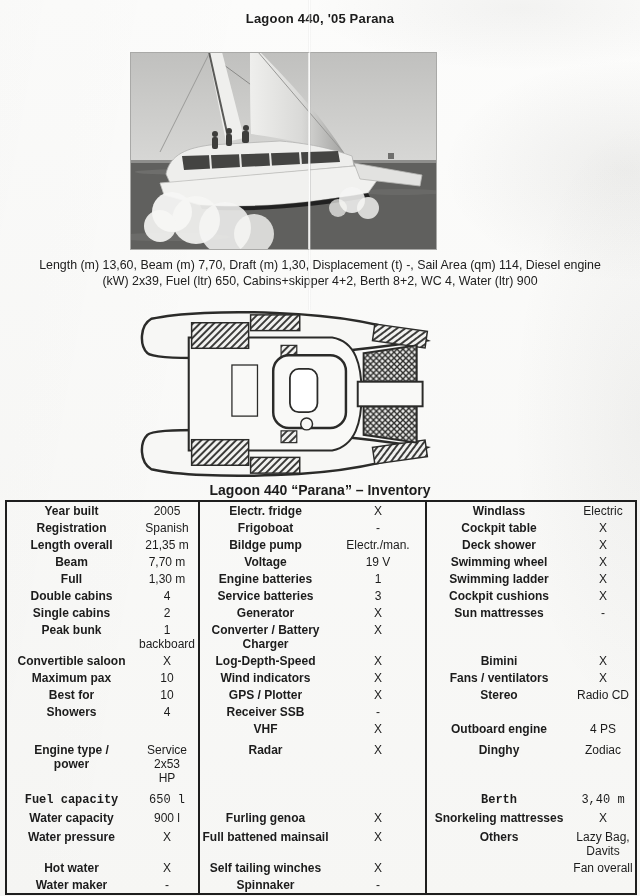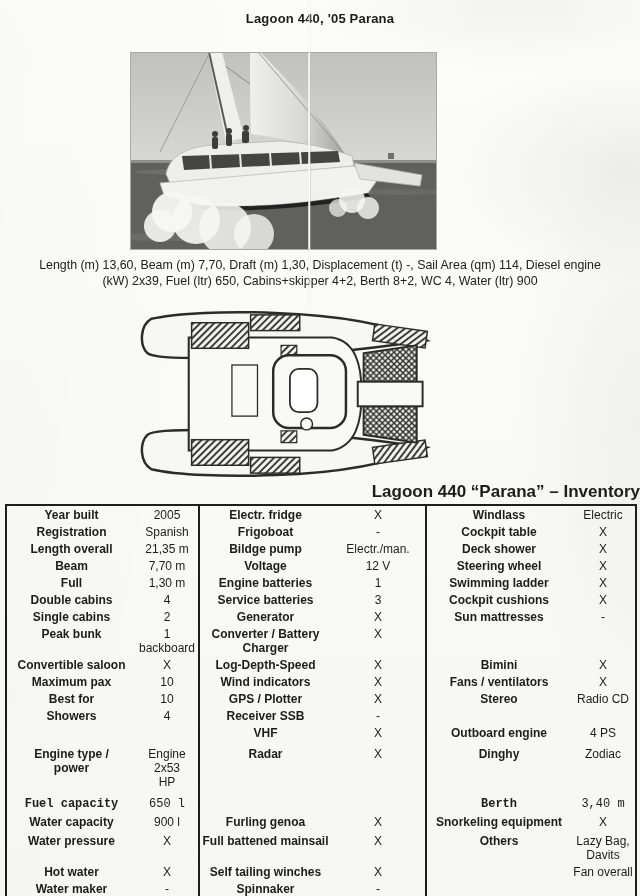--- a/index.html
+++ b/index.html
@@ -33,21 +33,21 @@
     width:307px;height:198px;margin:26px 0 0 130px;
     position:relative;
   }
   .photo-wrap svg{display:block;}
   .specs{
     text-align:center;font-size:12.4px;line-height:15.5px;margin-top:8px;
     color:#202020;
   }
   .plan-wrap{width:300px;height:172px;margin:19px 0 0 135px;}
   .inv-title{
-    text-align:right;font-weight:bold;font-size:17px;margin-top:2px;
+    text-align:center;font-weight:bold;font-size:14px;margin-top:2px;
   }
   table.inventory{
     border-collapse:collapse;table-layout:fixed;
     width:630px;margin:2px 0 0 5px;
     border:2px solid #1e1e1e;
     font-size:12px;
   }
   table.inventory td{
     text-align:center;vertical-align:top;
     padding:1.5px 2px;line-height:14px;
@@ -231,22 +231,22 @@
           <td class="val">21,35 m</td>
           <td class="lbl">Bildge pump</td>
           <td class="val">Electr./man.</td>
           <td class="lbl">Deck shower</td>
           <td class="val">X</td>
         </tr>
         <tr>
           <td class="lbl">Beam</td>
           <td class="val">7,70 m</td>
           <td class="lbl">Voltage</td>
-          <td class="val">12 V</td>
-          <td class="lbl">Steering wheel</td>
+          <td class="val">19 V</td>
+          <td class="lbl">Swimming wheel</td>
           <td class="val">X</td>
         </tr>
         <tr>
           <td class="lbl">Full</td>
           <td class="val">1,30 m</td>
           <td class="lbl">Engine batteries</td>
           <td class="val">1</td>
           <td class="lbl">Swimming ladder</td>
           <td class="val">X</td>
         </tr>
@@ -311,41 +311,41 @@
           <td class="lbl"></td>
           <td class="val"></td>
           <td class="lbl">VHF</td>
           <td class="val">X</td>
           <td class="lbl">Outboard engine</td>
           <td class="val">4 PS</td>
         </tr>
         <tr>
           <td class="lbl">Engine type /
 power</td>
-          <td class="val">Engine 2x53
+          <td class="val">Service 2x53
 HP</td>
           <td class="lbl">Radar</td>
           <td class="val">X</td>
           <td class="lbl">Dinghy</td>
           <td class="val">Zodiac</td>
         </tr>
         <tr>
           <td class="lbl">Fuel capacity</td>
           <td class="val">650 l</td>
           <td class="lbl"></td>
           <td class="val"></td>
           <td class="lbl">Berth</td>
           <td class="val">3,40 m</td>
         </tr>
         <tr>
           <td class="lbl">Water capacity</td>
           <td class="val">900 l</td>
           <td class="lbl">Furling genoa</td>
           <td class="val">X</td>
-          <td class="lbl">Snorkeling equipment</td>
+          <td class="lbl">Snorkeling mattresses</td>
           <td class="val">X</td>
         </tr>
         <tr>
           <td class="lbl">Water pressure</td>
           <td class="val">X</td>
           <td class="lbl">Full battened mainsail</td>
           <td class="val">X</td>
           <td class="lbl">Others</td>
           <td class="val">Lazy Bag,
 Davits</td>

